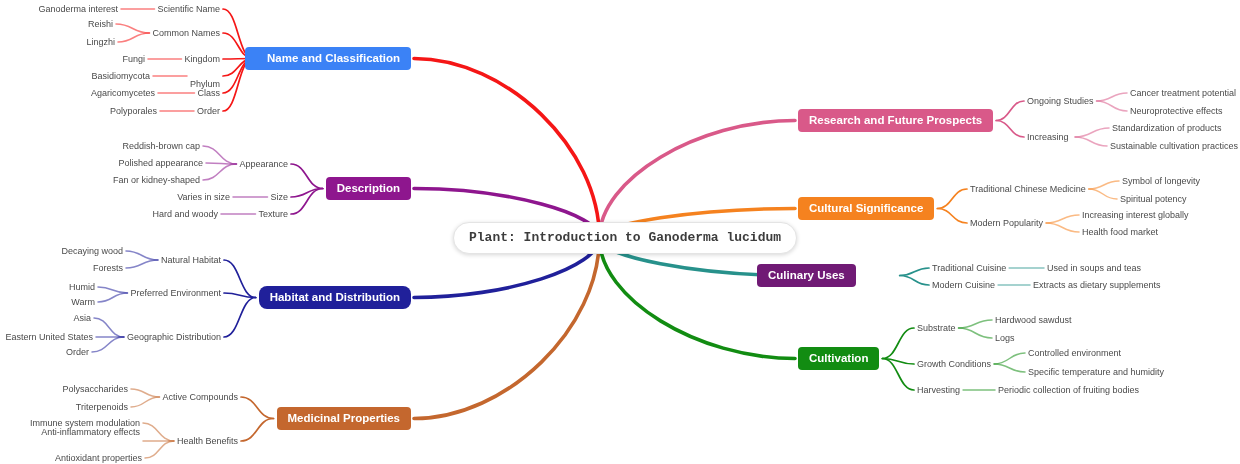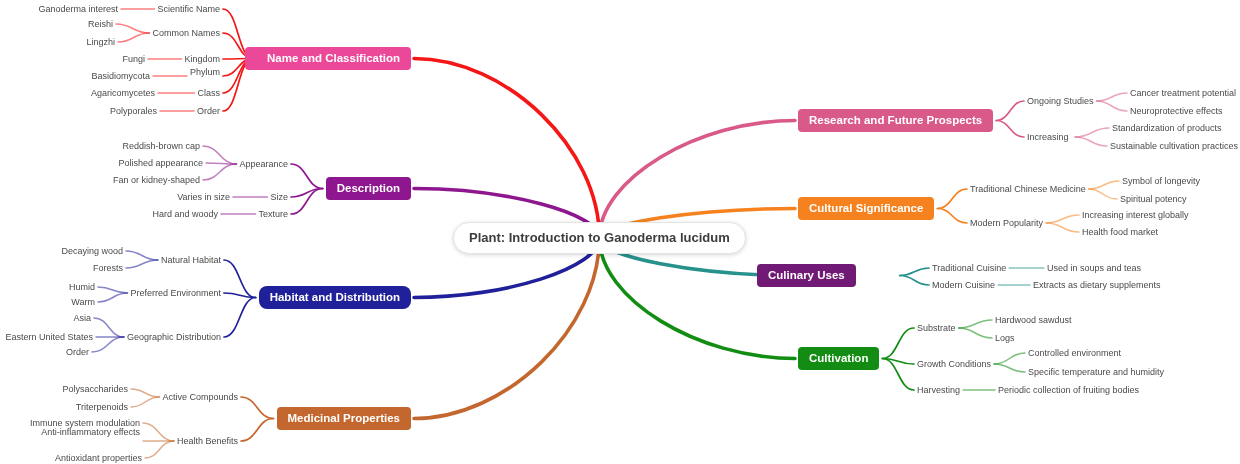--- a/index.html
+++ b/index.html
@@ -16,21 +16,21 @@
   .box {
     position:absolute; z-index:2; height:23px; line-height:23px;
     border-radius:4px; color:#ffffff; font-weight:bold; font-size:11.5px;
     padding:0 11px; white-space:nowrap; text-align:center;
   }
   .root {
     position:absolute; z-index:3; height:32px; line-height:30px;
     background:#ffffff; border:1px solid #e4e4e4; border-radius:16px;
     box-shadow:0 1px 4px rgba(0,0,0,0.16);
     font-weight:bold; font-size:13px; color:#3d3d3d;
-    padding:0 15px; white-space:nowrap;
+    padding:0 15px; white-space:nowrap;font-family:Liberation Mono, monospace;
   }
 </style>
 </head>
 <body>
 
 <div class="canvas" id="mm">
   <svg id="links" width="1240" height="464" viewBox="0 0 1240 464">
       <path d="M 599.3671875 238 C 599.3671875 148.25, 506.68359375 58.5, 414 58.5" fill="none" stroke="#f51616" stroke-width="3.6" stroke-opacity="1" stroke-linecap="round"></path>
       <path d="M 253.0625 58.5 C 238.03125 58.5, 238.03125 9, 223 9" fill="none" stroke="#f51616" stroke-width="1.7" stroke-opacity="1" stroke-linecap="round"></path>
       <path d="M 253.0625 58.5 C 238.03125 58.5, 238.03125 33, 223 33" fill="none" stroke="#f51616" stroke-width="1.7" stroke-opacity="1" stroke-linecap="round"></path>
@@ -99,25 +99,25 @@
       <path d="M 958.53125 328 C 975.265625 328, 975.265625 320, 992 320" fill="none" stroke="#128c12" stroke-width="1.5" stroke-opacity="0.55" stroke-linecap="round"></path>
       <path d="M 958.53125 328 C 975.265625 328, 975.265625 338, 992 338" fill="none" stroke="#128c12" stroke-width="1.5" stroke-opacity="0.55" stroke-linecap="round"></path>
       <path d="M 994.046875 364 C 1009.5234375 364, 1009.5234375 353, 1025 353" fill="none" stroke="#128c12" stroke-width="1.5" stroke-opacity="0.55" stroke-linecap="round"></path>
       <path d="M 994.046875 364 C 1009.5234375 364, 1009.5234375 372, 1025 372" fill="none" stroke="#128c12" stroke-width="1.5" stroke-opacity="0.55" stroke-linecap="round"></path>
       <path d="M 963.03125 390 C 979.015625 390, 979.015625 390, 995 390" fill="none" stroke="#128c12" stroke-width="1.5" stroke-opacity="0.55" stroke-linecap="round"></path>
     </svg>
 
   <div class="root" style="left:453px;top:222px">Plant: Introduction to Ganoderma lucidum</div>
 
   <div>
-    <div class="box" style="right: 829px; top: 47px; background: #ec4899; padding-left: 22px;">Name and Classification</div>
+    <div class="box" style="right: 829px; top: 47px; background: #3b82f6; padding-left: 22px;">Name and Classification</div>
     <div class="t sub" style="right:1020px;top:3px">Scientific Name</div>
     <div class="t sub" style="right:1020px;top:27px">Common Names</div>
     <div class="t sub" style="right:1020px;top:53px">Kingdom</div>
-    <div class="t sub" style="right:1020px;top:66px">Phylum</div>
+    <div class="t sub" style="right:1020px;top:78px">Phylum</div>
     <div class="t sub" style="right:1020px;top:87px">Class</div>
     <div class="t sub" style="right:1020px;top:105px">Order</div>
     <div class="t leaf" style="right:1122px;top:3px">Ganoderma interest</div>
     <div class="t leaf" style="right:1127px;top:18px">Reishi</div>
     <div class="t leaf" style="right:1125px;top:36px">Lingzhi</div>
     <div class="t leaf" style="right:1095px;top:53px">Fungi</div>
     <div class="t leaf" style="right:1090px;top:70px">Basidiomycota</div>
     <div class="t leaf" style="right:1085px;top:87px">Agaricomycetes</div>
     <div class="t leaf" style="right:1083px;top:105px">Polyporales</div>
   </div>

